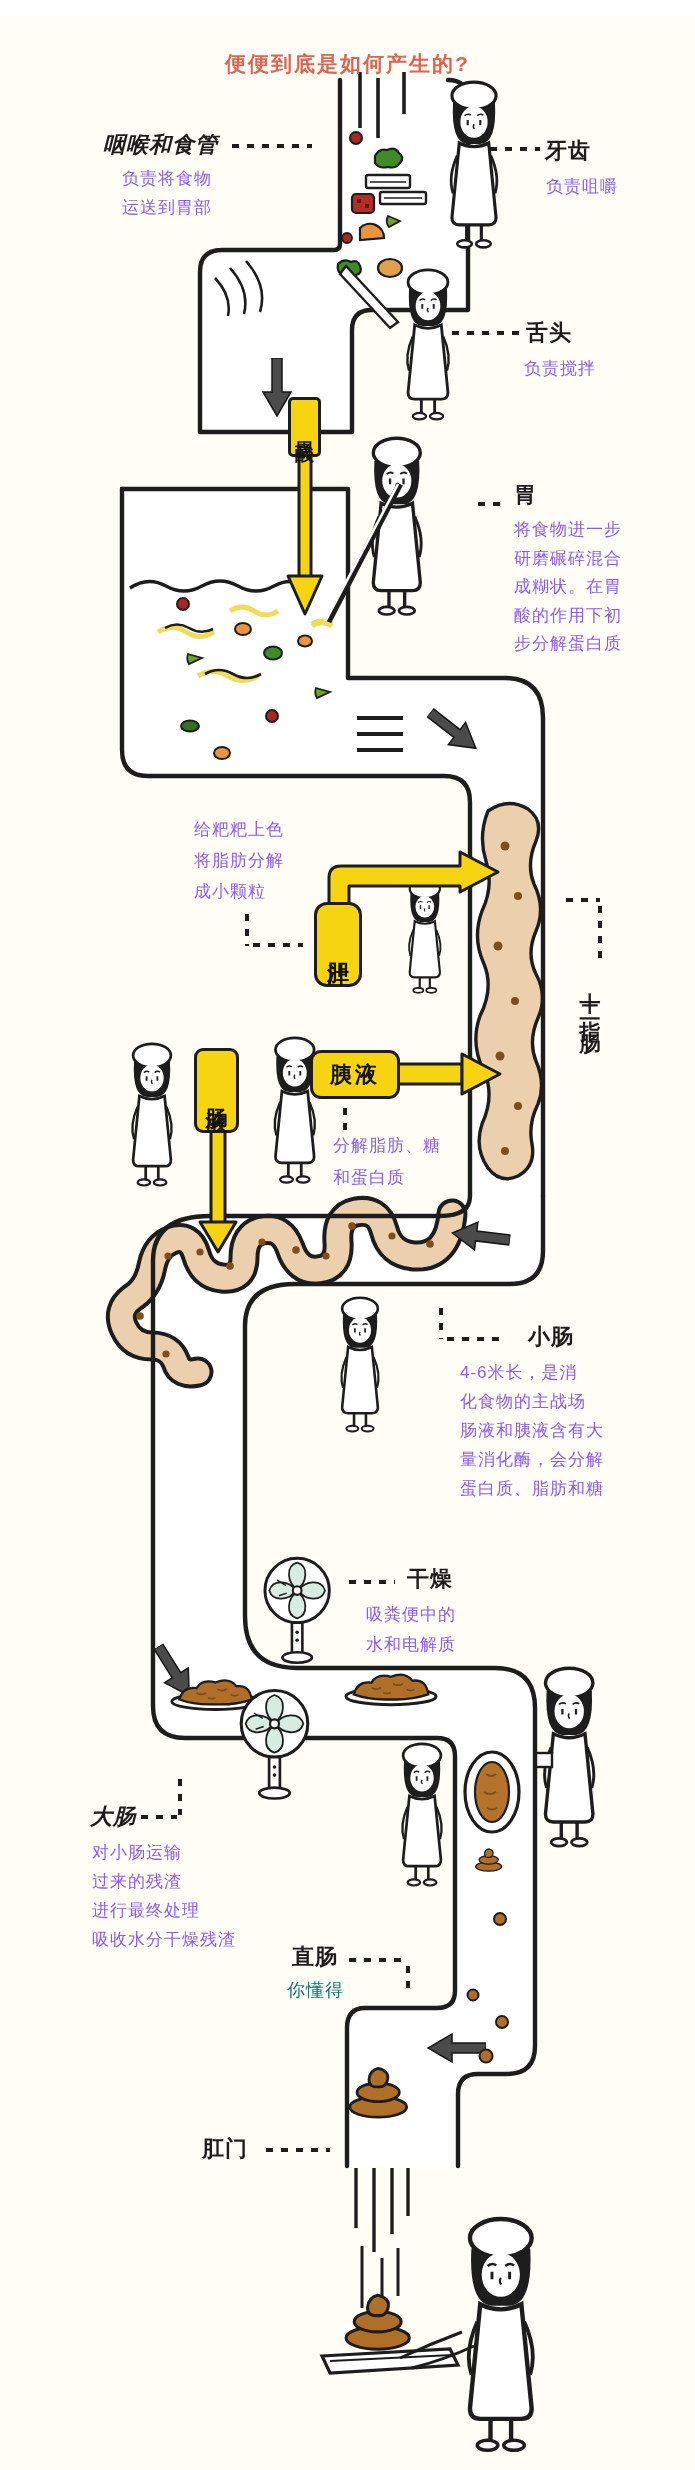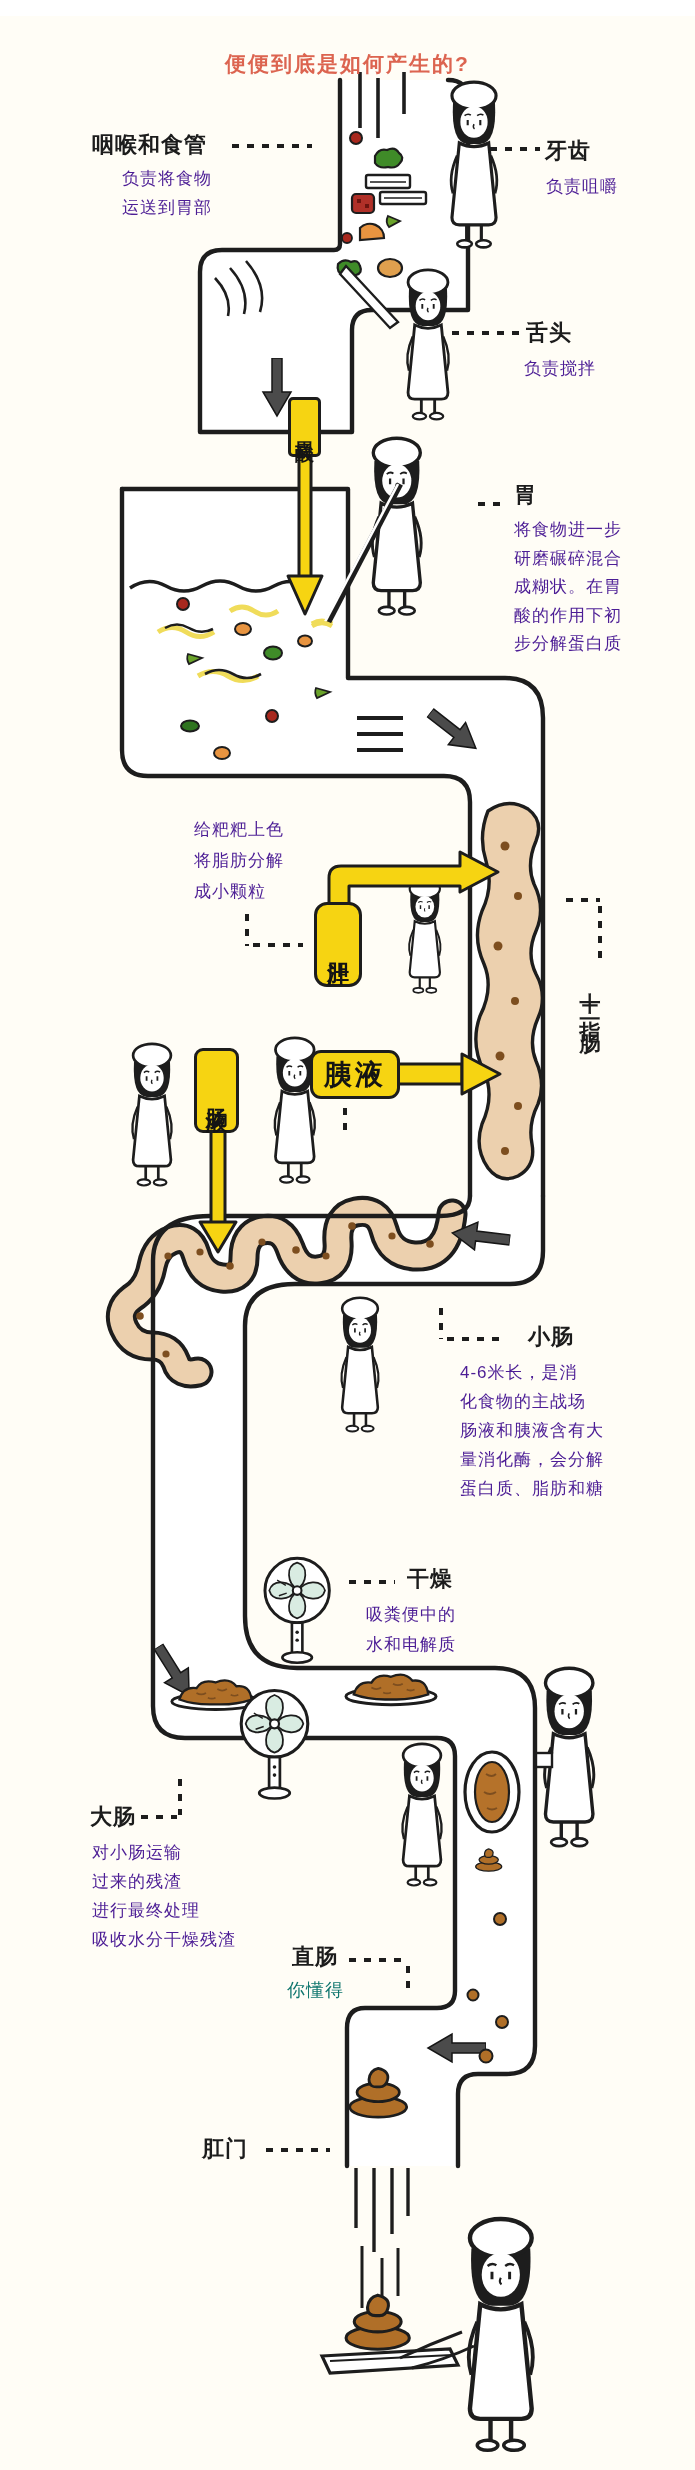--- a/index.html
+++ b/index.html
@@ -1,21 +1,21 @@
 <!DOCTYPE html>
 <html><head>
 <meta charset="utf-8">
 <style>
   html,body{margin:0;padding:0;}
   body{font-family:"Liberation Sans","DejaVu Sans",sans-serif;background:#ffffff;}
   #canvas{position:relative;width:695px;height:2470px;background:#fffdf6;overflow:hidden;margin:16px auto;}
   #art{position:absolute;left:0;top:0;z-index:1;}
   .txt{position:absolute;z-index:3;color:#1d1d1d;}
   .h{font-weight:700;font-size:22px;letter-spacing:1px;color:#1c1c1c;}
-  .sub{font-size:17px;color:#4c1d95;line-height:29px;white-space:pre-line;letter-spacing:1px;}
+  .sub{font-size:17px;color:#8b5cf6;line-height:29px;white-space:pre-line;letter-spacing:1px;}
   .title{width:100%;text-align:center;font-size:21px;font-weight:700;color:#dc6450;letter-spacing:2px;}
   .vert{writing-mode:vertical-lr;text-orientation:upright;}
   .sign{position:absolute;z-index:4;background:#f6d412;border:3px solid #1d1d1d;
         display:flex;align-items:center;justify-content:center;
         font-weight:700;color:#141414;box-sizing:border-box;}
   .sign.v{writing-mode:vertical-lr;text-orientation:upright;}
 </style>
 </head>
 <body>
 
@@ -226,21 +226,21 @@
     <path d="M441,1292 L441,1323 M447,1323 L503,1323"></path>
     <line x1="349" y1="1566" x2="395" y2="1566"></line>
     <path d="M180,1763 L180,1799 M141,1801 L177,1801"></path>
     <path d="M349,1944 L404,1944 M408,1950 L408,1976"></path>
     <line x1="266" y1="2134" x2="330" y2="2134"></line>
   </g>
 </svg>
 
 <div class="txt title" style="top:34px;left:0;">便便到底是如何产生的?</div>
 
-<div class="txt h" style="left:92px;top:114px;">咽喉和食管</div>
+<div class="txt h" style="left:103px;top:114px;font-style:italic;">咽喉和食管</div>
 <div class="txt sub" style="left:122px;top:148px;">负责将食物
 运送到胃部</div>
 
 <div class="txt h" style="left:545px;top:120px;">牙齿</div>
 <div class="txt sub" style="left:546px;top:156px;">负责咀嚼</div>
 
 <div class="txt h" style="left:526px;top:302px;">舌头</div>
 <div class="txt sub" style="left:524px;top:338px;">负责搅拌</div>
 
 <div class="txt h" style="left:514px;top:464px;">胃</div>
@@ -249,41 +249,43 @@
 成糊状。在胃
 酸的作用下初
 步分解蛋白质</div>
 
 <div class="txt sub" style="left:194px;top:798px;line-height:31px;">给粑粑上色
 将脂肪分解
 成小颗粒</div>
 
 <div class="txt h vert" style="left:576px;top:960px;letter-spacing:14px;font-size:21px;">十二指肠</div>
 
+<div class="txt sub" style="left:333px;top:1114px;line-height:32px;">分解脂肪、糖
+和蛋白质</div>
 
 <div class="txt h" style="left:528px;top:1306px;">小肠</div>
 <div class="txt sub" style="left:460px;top:1342px;">4-6米长，是消
 化食物的主战场
 肠液和胰液含有大
 量消化酶，会分解
 蛋白质、脂肪和糖</div>
 
 <div class="txt h" style="left:407px;top:1548px;">干燥</div>
 <div class="txt sub" style="left:366px;top:1584px;line-height:30px;">吸粪便中的
 水和电解质</div>
 
-<div class="txt h" style="left:90px;top:1786px;">大肠</div>
+<div class="txt h" style="left:90px;top:1786px;font-style:italic;">大肠</div>
 <div class="txt sub" style="left:92px;top:1822px;">对小肠运输
 过来的残渣
 进行最终处理
 吸收水分干燥残渣</div>
 
 <div class="txt h" style="left:292px;top:1926px;">直肠</div>
 <div class="txt sub" style="left:287px;top:1960px;font-size:18px;color:#0f766e;">你懂得</div>
 
 <div class="txt h" style="left:202px;top:2118px;">肛门</div>
 
 <div class="sign v" style="left:288px;top:381px;width:33px;height:60px;border-radius:5px;font-size:19px;">胃酸</div>
 <div class="sign v" style="left:314px;top:886px;width:48px;height:85px;border-radius:13px;font-size:22px;">胆汁</div>
 <div class="sign v" style="left:194px;top:1032px;width:45px;height:85px;border-radius:9px;font-size:22px;">肠液</div>
-<div class="sign" style="left:310px;top:1034px;width:90px;height:49px;border-radius:11px;font-size:28px;letter-spacing:3px;">胰液</div>
+<div class="sign" style="left:310px;top:1034px;width:90px;height:49px;border-radius:11px;font-size:22px;letter-spacing:3px;">胰液</div>
 
 </div>
 
 </body></html>

